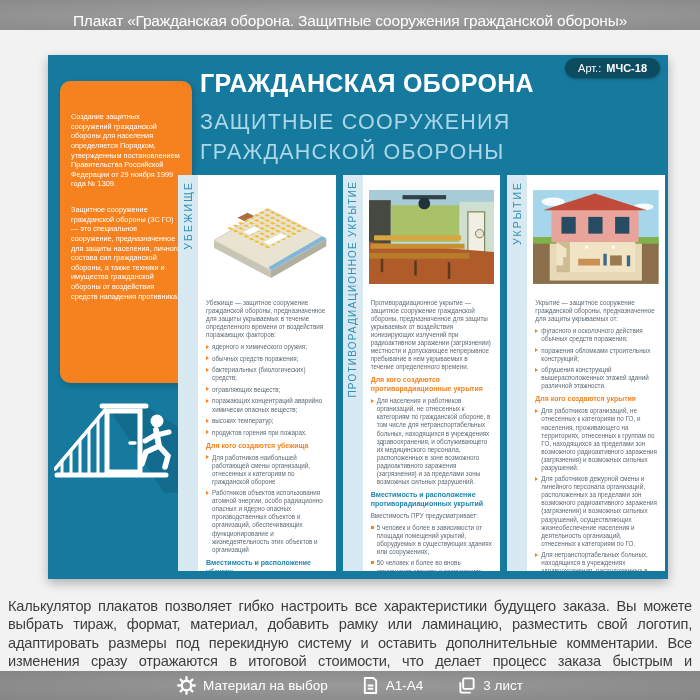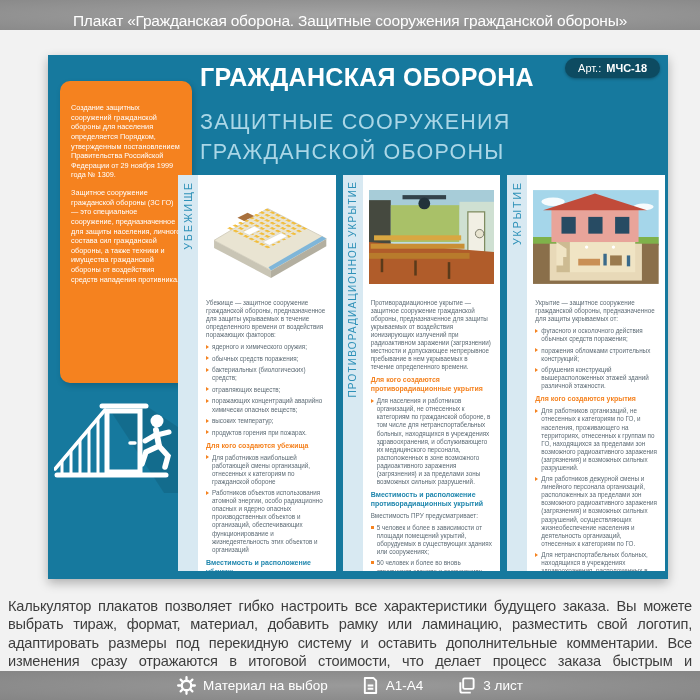--- a/index.html
+++ b/index.html
@@ -19,23 +19,23 @@
   .foot-item{display:flex;align-items:center;gap:7px;font-size:13.5px;}
   .foot-item svg{display:block;}
 
   
   .poster{position:absolute;left:48px;top:55px;width:620px;height:524px;
           background:#16799e;box-shadow:0 4px 10px rgba(0,0,0,0.28);}
 
   .orange-panel{position:absolute;left:12px;top:26px;width:132px;height:302px;
           background:#f5821f;border-radius:10px;padding:15px 10px 10px 11px;
           color:#fff;font-size:7.3px;line-height:1.32;box-shadow:2px 3px 6px rgba(0,0,0,0.18);}
-  .orange-panel p{margin:7px 0 8px 0;}
-
-  .poster-title{position:absolute;left:152px;top:8px;color:#fff;
+  .orange-panel p{margin:16px 0 8px 0;}
+
+  .poster-title{position:absolute;left:152px;top:14px;color:#fff;
           font-size:25px;font-weight:bold;letter-spacing:0.3px;}
   .poster-subtitle{position:absolute;left:152px;top:53px;width:478px;color:#abd7e7;
           font-size:21.5px;font-weight:400;letter-spacing:1.2px;line-height:1.38;}
 
   .badge{position:absolute;right:8px;top:3px;background:#0d4b61;color:#fff;
           border-radius:12px;padding:4px 13px;font-size:11px;box-shadow:0 1px 3px rgba(0,0,0,0.3);}
   .badge b{margin-left:2px;}
 
   
   .columns{position:absolute;left:130px;top:120px;right:3px;bottom:8px;display:flex;gap:7px;}

